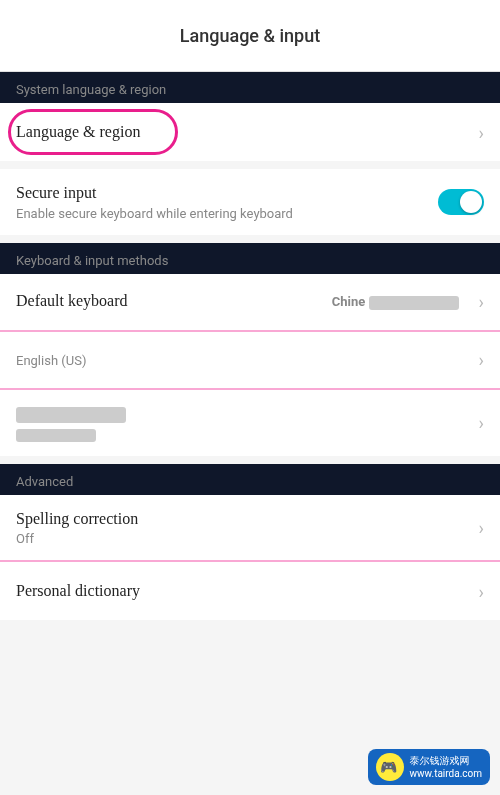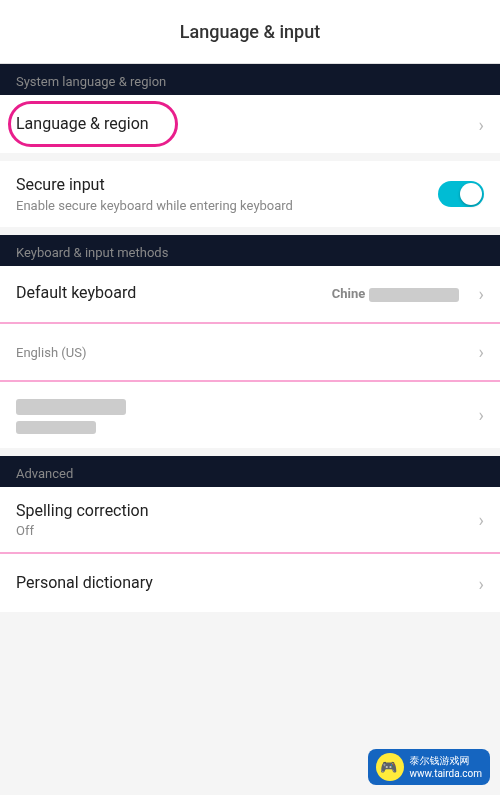--- a/index.html
+++ b/index.html
@@ -12,21 +12,21 @@
       width: 500px;
       height: 795px;
       background: #f5f5f5;
       font-family: 'Roboto', Arial, sans-serif;
       overflow: hidden;
       position: relative;
     }
 
     .top-bar {
       background: #ffffff;
-      height: 64px;
+      height: 72px;
       display: flex;
       align-items: center;
       justify-content: center;
       border-bottom: 1px solid #e0e0e0;
     }
 
     .top-bar-title {
       font-size: 18px;
       color: #333;
       font-weight: 500;
@@ -62,20 +62,21 @@
 
     .item-content {
       flex: 1;
     }
 
     .item-title {
       font-size: 16px;
       color: #222;
       font-weight: 400;
       line-height: 1.3;
+      font-family: Liberation Serif, serif;
     }
 
     .item-subtitle {
       font-size: 13px;
       color: #888;
       margin-top: 2px;
     }
 
     .item-value {
       font-size: 13px;

